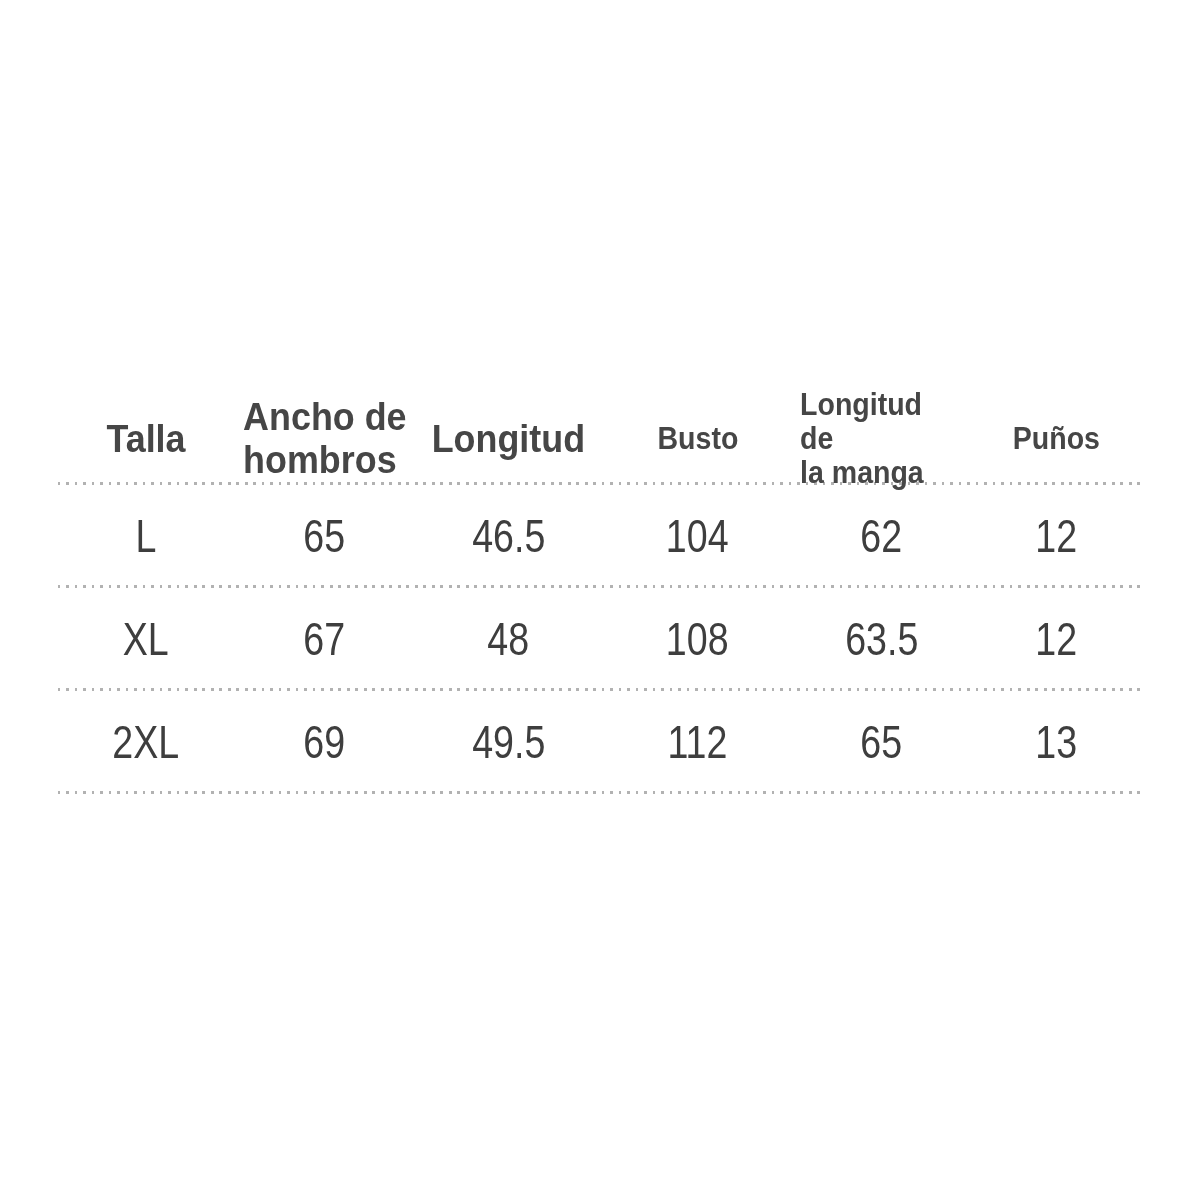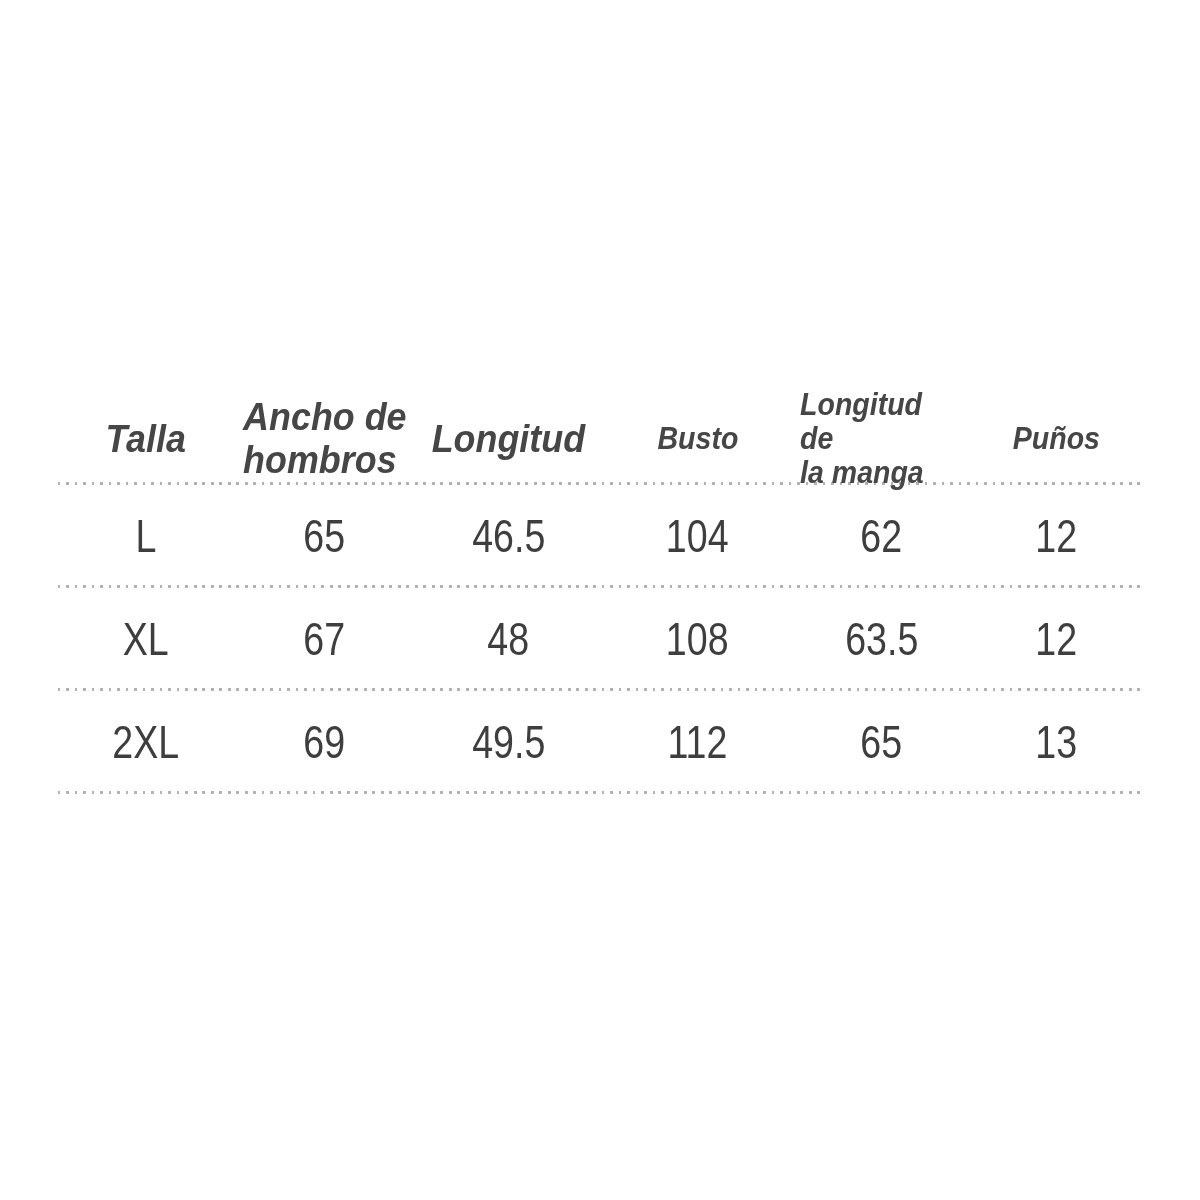--- a/index.html
+++ b/index.html
@@ -18,21 +18,20 @@
     width: 1084px;
   }
   .grid-row {
     display: grid;
     grid-template-columns: 176px 181px 187px 191px 177px 172px;
     align-items: center;
     justify-items: center;
   }
   .thead {
     height: 94px;
-    font-style: italic;
   }
   .trow {
     height: 100px;
   }
   .sep {
     height: 3px;
     width: 100%;
     background-image: repeating-linear-gradient(
       to right,
       #b2b2b2 0px, #b2b2b2 2.5px,

